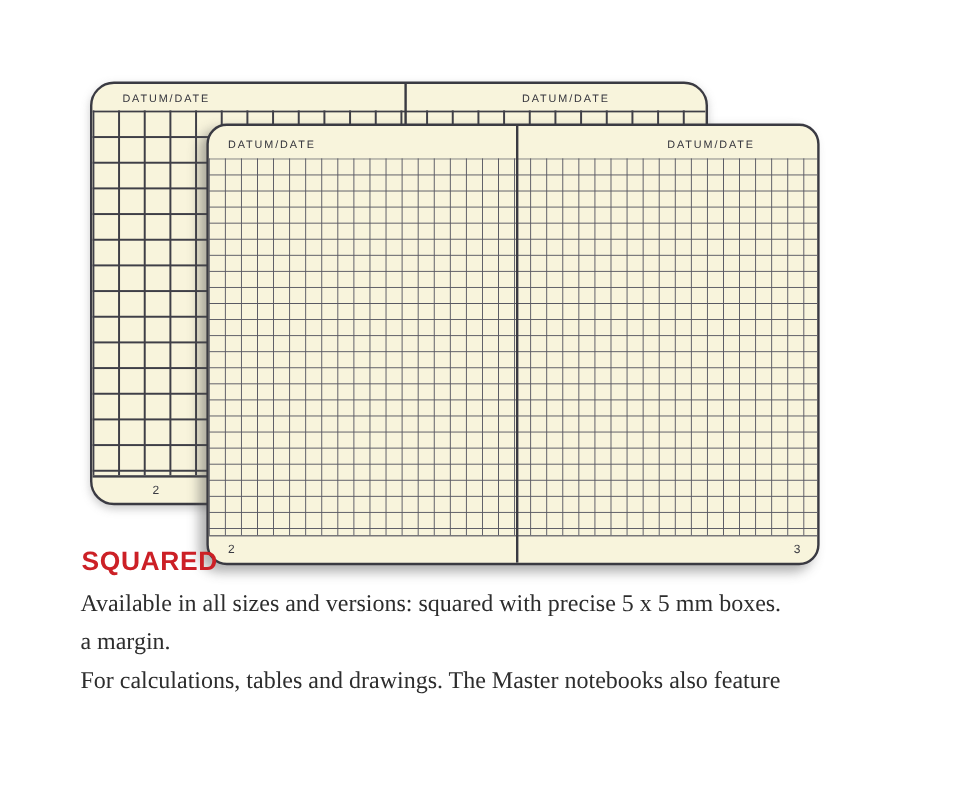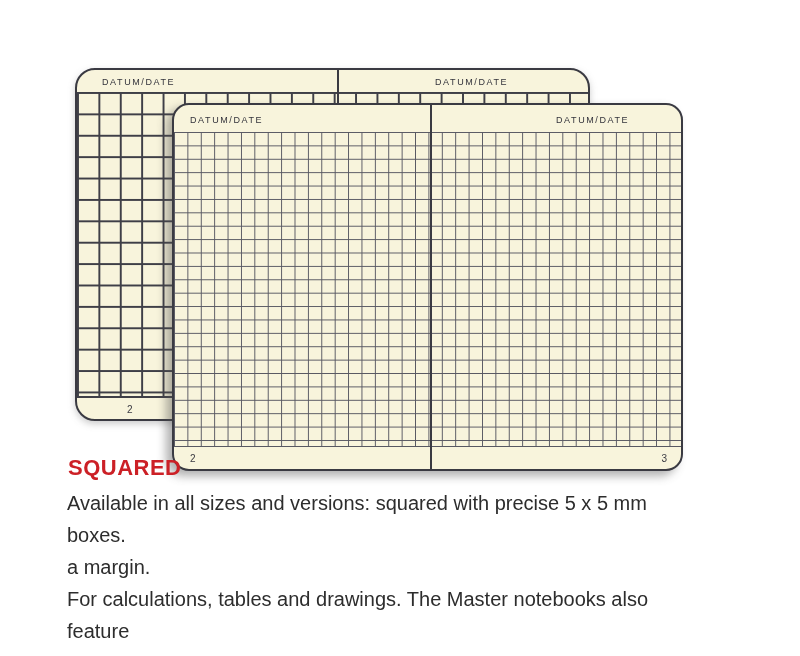--- a/index.html
+++ b/index.html
@@ -71,21 +71,21 @@
     left:68px;top:455px;
     font-size:22px;
     font-weight:700;
     letter-spacing:0.5px;
     color:#cc2026;
   }
   .caption-body{
     position:absolute;
     left:67px;top:487px;
     width:640px;
-    font-family:Liberation Sans, sans-serif;
+    font-family:Liberation Serif, serif;
     font-size:20px;
     line-height:32px;
     color:#2d2d2d;
   }
 </style>
 </head>
 <body>
 
 <div class="stage">
 

